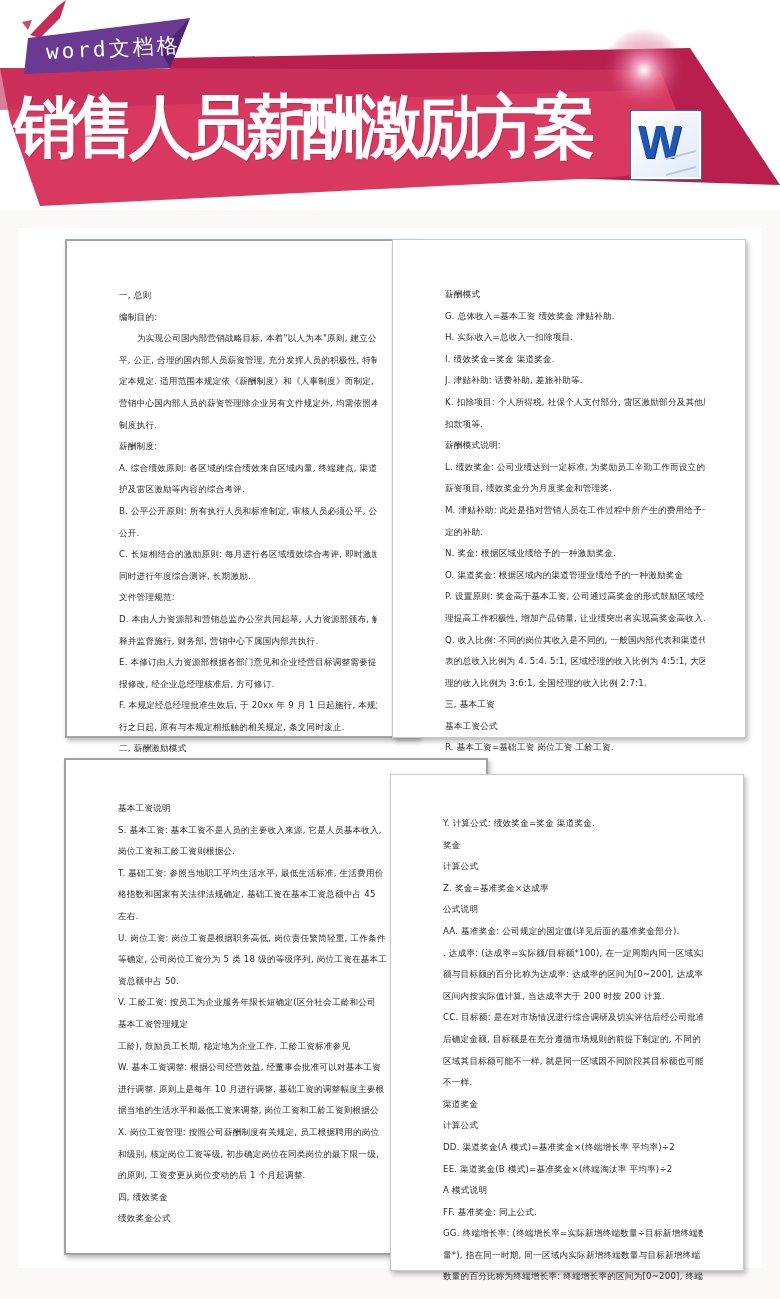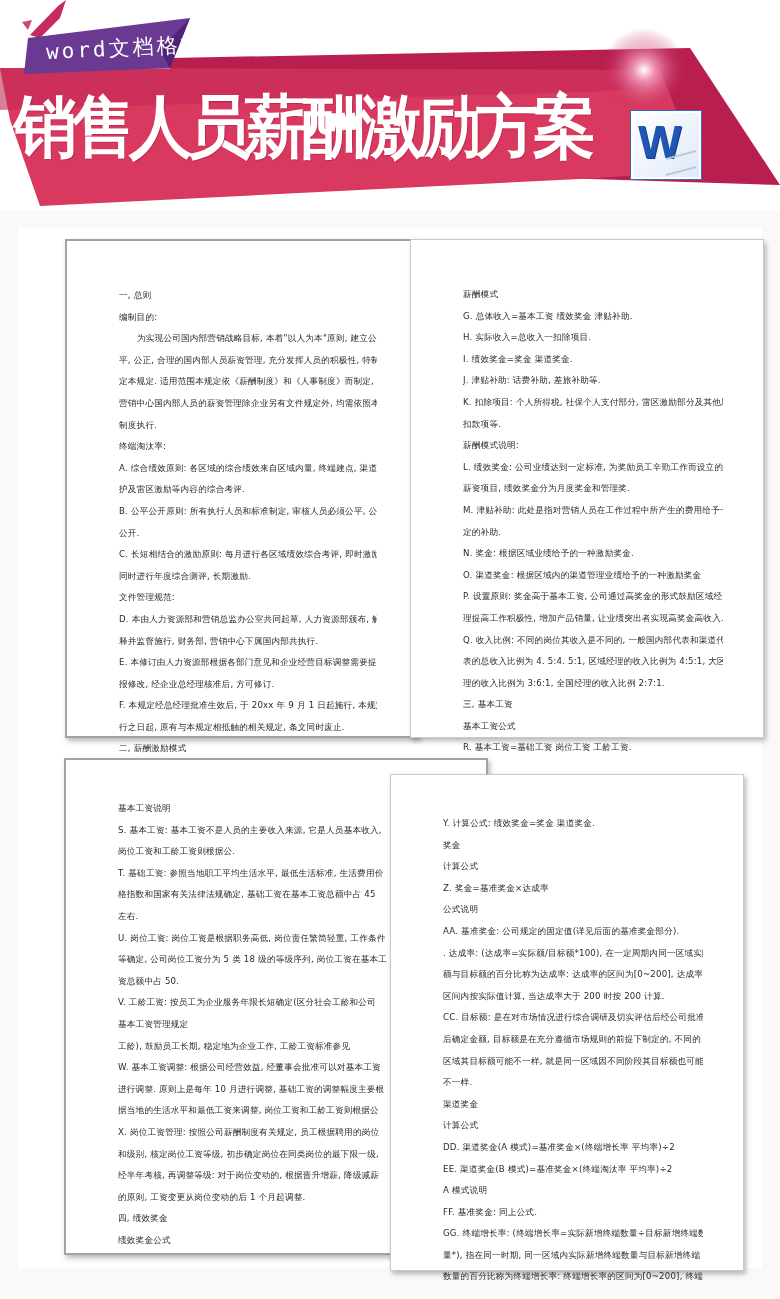--- a/index.html
+++ b/index.html
@@ -109,39 +109,39 @@
 
   <div class="page tan" style="left:12px; top:11px; width:354px; height:499px;">
     <div class="page-body" id="p0" style="top:44px;">
         <p>一, 总则</p>
         <p>编制目的:</p>
         <p class="indent">为实现公司国内部营销战略目标, 本着"以人为本"原则, 建立公</p>
         <p>平, 公正, 合理的国内部人员薪资管理, 充分发挥人员的积极性, 特制</p>
         <p>定本规定. 适用范围本规定依《薪酬制度》和《人事制度》而制定,</p>
         <p>营销中心国内部人员的薪资管理除企业另有文件规定外, 均需依照本</p>
         <p>制度执行.</p>
-        <p>终端淘汰率:</p>
+        <p>薪酬制度:</p>
         <p>A. 综合绩效原则: 各区域的综合绩效来自区域内量, 终端建点, 渠道维</p>
         <p>护及雷区激励等内容的综合考评.</p>
         <p>B. 公平公开原则: 所有执行人员和标准制定, 审核人员必须公平, 公正,</p>
         <p>公开.</p>
         <p>C. 长短相结合的激励原则: 每月进行各区域绩效综合考评, 即时激励,</p>
         <p>同时进行年度综合测评, 长期激励.</p>
         <p>文件管理规范:</p>
         <p>D. 本由人力资源部和营销总监办公室共同起草, 人力资源部颁布, 解</p>
         <p>释并监督施行, 财务部, 营销中心下属国内部共执行.</p>
         <p>E. 本修订由人力资源部根据各部门意见和企业经营目标调整需要提</p>
         <p>报修改, 经企业总经理核准后, 方可修订.</p>
         <p>F. 本规定经总经理批准生效后, 于 20xx 年 9 月 1 日起施行, 本规定施</p>
         <p>行之日起, 原有与本规定相抵触的相关规定, 条文同时废止.</p>
         <p>二, 薪酬激励模式</p>
       </div>
   </div>
 
-  <div class="page gray" style="left:392px; top:11px; width:354px; height:499px;">
+  <div class="page gray" style="left:374px; top:11px; width:354px; height:499px;">
     <div class="page-body" id="p1" style="top:44px;">
         <p>薪酬模式</p>
         <p>G. 总体收入=基本工资 绩效奖金  津贴补助.</p>
         <p>H. 实际收入=总收入一扣除项目.</p>
         <p>I. 绩效奖金=奖金 渠道奖金.</p>
         <p>J. 津贴补助: 话费补助, 差旅补助等.</p>
         <p>K. 扣除项目: 个人所得税, 社保个人支付部分, 雷区激励部分及其他应</p>
         <p>扣款项等.</p>
         <p>薪酬模式说明:</p>
         <p>L. 绩效奖金: 公司业绩达到一定标准, 为奖励员工辛勤工作而设立的</p>
@@ -173,21 +173,20 @@
         <p>等确定, 公司岗位工资分为 5 类 18 级的等级序列, 岗位工资在基本工</p>
         <p>资总额中占 50.</p>
         <p>V. 工龄工资: 按员工为企业服务年限长短确定(区分社会工龄和公司</p>
         <p>基本工资管理规定</p>
         <p>工龄), 鼓励员工长期, 稳定地为企业工作, 工龄工资标准参见</p>
         <p>W. 基本工资调整: 根据公司经营效益, 经董事会批准可以对基本工资</p>
         <p>进行调整. 原则上是每年 10 月进行调整, 基础工资的调整幅度主要根</p>
         <p>据当地的生活水平和最低工资来调整, 岗位工资和工龄工资则根据公</p>
         <p>X. 岗位工资管理: 按照公司薪酬制度有关规定, 员工根据聘用的岗位</p>
         <p>和级别, 核定岗位工资等级, 初步确定岗位在同类岗位的最下限一级,</p>
-        <p>经半年考核, 再调整等级: 对于岗位变动的, 根据晋升增薪, 降级减薪</p>
         <p>的原则, 工资变更从岗位变动的后 1 个月起调整.</p>
         <p>四, 绩效奖金</p>
         <p>绩效奖金公式</p>
       </div>
   </div>
 
   <div class="page gray" style="left:372px; top:530px; width:354px; height:497px;margin-top:16px;">
     <div class="page-body" id="p3" style="top:38px;">
         <p>Y. 计算公式: 绩效奖金=奖金 渠道奖金.</p>
         <p>奖金</p>

